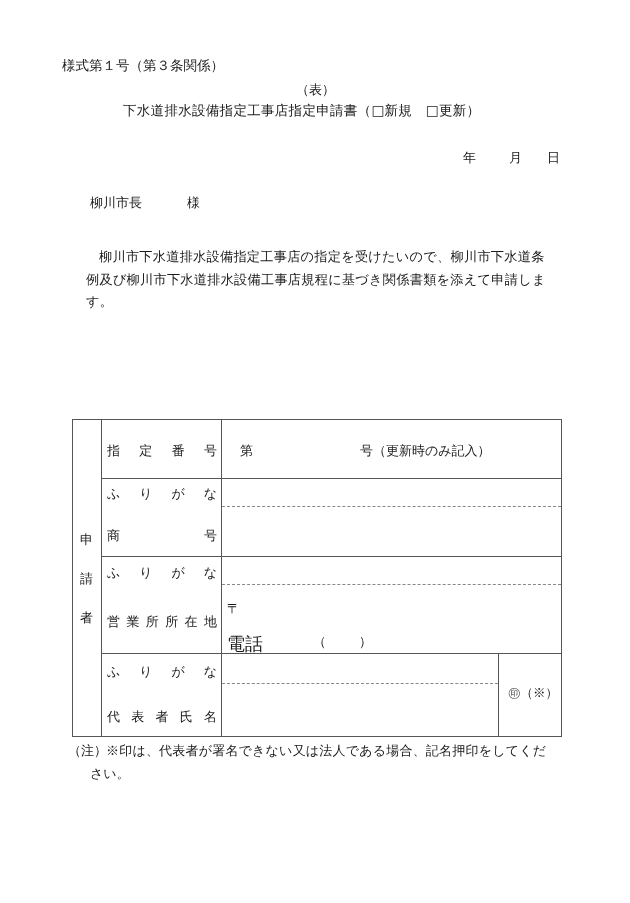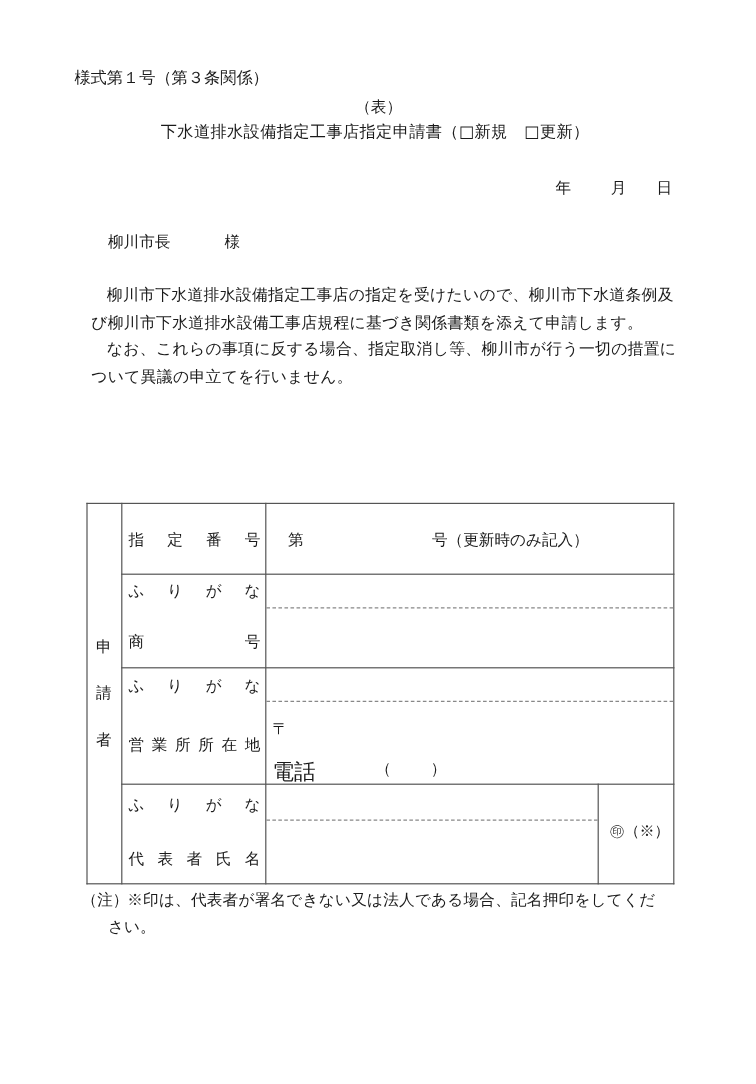--- a/index.html
+++ b/index.html
@@ -1,43 +1,42 @@
 <!DOCTYPE html>
 <html><head>
 <meta charset="utf-8">
 <style>
   html, body { margin:0; padding:0; background:#ffffff; }
   body { width:630px; height:903px; position:relative; overflow:hidden;
          font-family:"DejaVu Serif", "Liberation Serif", serif; color:#1a1a1a; font-size:13px; }
   .abs { position:absolute; white-space:nowrap; line-height:1;text-align:right; }
   .para { position:absolute; left:76px; width:488px; font-size:13.2px; line-height:22.5px; letter-spacing:0.25px; }
-  .para p { margin:0; }
+  .para p { margin:10px; }
   .indent { text-indent:13px; }
   .line { position:absolute; background:#555; }
   .dash { position:absolute; height:0; border-top:1px dashed #888; }
   .lbl { position:absolute; font-size:13px; line-height:1; display:flex; justify-content:space-between; width:110px; left:107px; }
   .vcell { position:absolute; font-size:13px; line-height:1; }
 </style>
 </head>
 <body>
 
 <div class="abs" style="left:62px;top:59px;font-size:13.5px;">様式第１号（第３条関係）</div>
 <div class="abs" style="left:296px;top:83px;font-size:13px;">（表）</div>
-<div class="abs" style="left:134px;top:104px;font-size:13.5px;letter-spacing:0.3px;">下水道排水設備指定工事店指定申請書（□新規　□更新）</div>
+<div class="abs" style="left:123px;top:104px;font-size:13.5px;letter-spacing:0.3px;">下水道排水設備指定工事店指定申請書（□新規　□更新）</div>
 
 <div class="abs" style="left:463px;top:151px;font-size:13px;">年</div>
 <div class="abs" style="left:509px;top:151px;font-size:13px;">月</div>
 <div class="abs" style="left:547px;top:151px;font-size:13px;">日</div>
 
 <div class="abs" style="left:90px;top:196px;font-size:13px;">柳川市長</div>
 <div class="abs" style="left:187px;top:196px;font-size:13px;">様</div>
 
 <div class="para" style="top:236px;">
   <p class="indent">柳川市下水道排水設備指定工事店の指定を受けたいので、柳川市下水道条例及び柳川市下水道排水設備工事店規程に基づき関係書類を添えて申請します。</p>
-  <p class="indent">なお、これらの事項に反する場合、指定取消し等、柳川市が行う一切の措置について異議の申立てを行いません。</p>
 </div>
 
 <div>
 
   <div class="line" style="left:72px;top:419px;width:490px;height:1px;"></div>
   <div class="line" style="left:72px;top:736px;width:490px;height:1px;"></div>
   <div class="line" style="left:72px;top:419px;width:1px;height:318px;"></div>
   <div class="line" style="left:561px;top:419px;width:1px;height:318px;"></div>
 
   <div class="line" style="left:101px;top:419px;width:1px;height:318px;"></div>

